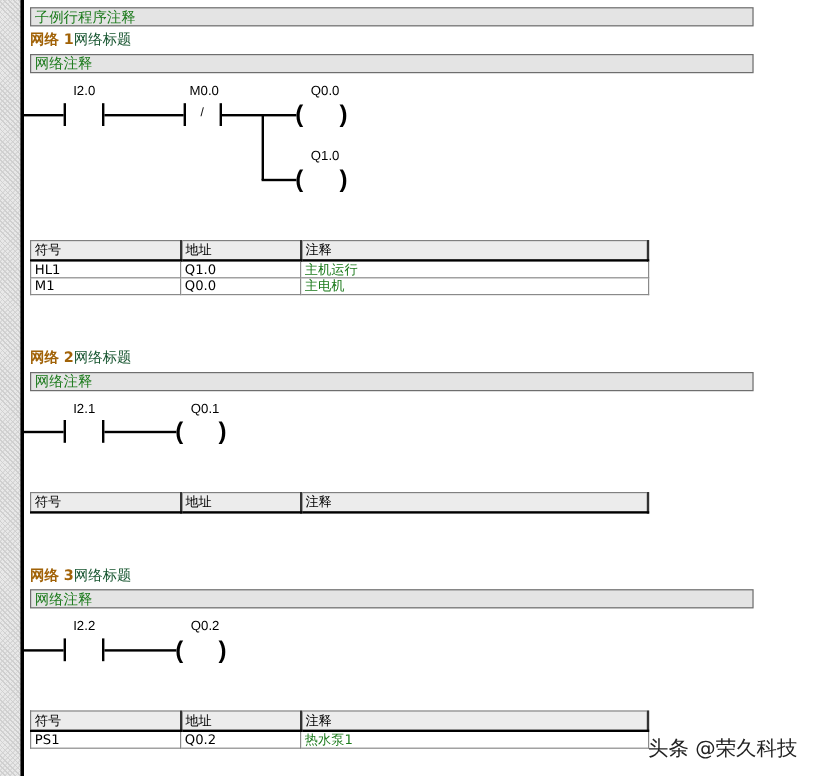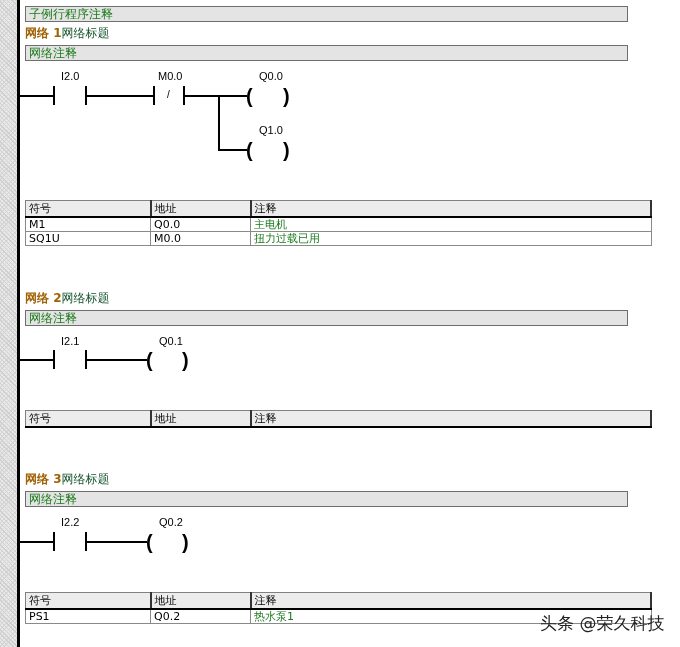--- a/index.html
+++ b/index.html
@@ -11,21 +11,21 @@
                      repeating-linear-gradient(-45deg,#d8d8d8 0 1px,transparent 1px 3px);}
   .rail{position:absolute;left:17px;top:0;width:3px;height:647px;background:#000;}
   .bar{position:absolute;left:25px;width:598px;height:14px;background:#e4e4e4;
        border:1px solid #6e6e6e;color:#1b7a1b;font-size:12px;line-height:14px;padding-left:3px;box-sizing:content-box;}
   .net{position:absolute;left:25px;height:16px;line-height:16px;font-size:12px;}
   .net .lbl{font-weight:bold;color:#a16207;}
   .net .ttl{color:#14532d;}
   .addr{position:absolute;font-family:"Liberation Sans",sans-serif;font-size:11px;color:#000;}
   .ln{position:absolute;background:#000;}
   .coil{position:absolute;font-family:"Liberation Sans",sans-serif;font-size:20px;font-weight:bold;line-height:20px;}
-  table.sym{position:absolute;left:25px;width:627px;border-collapse:collapse;font-size:11px;}
+  table.sym{position:absolute;left:25px;width:516px;border-collapse:collapse;font-size:11px;}
   table.sym th{background:#ececec;font-weight:normal;text-align:left;height:13px;padding:0 3px;
        border:1px solid #808080;border-bottom:2px solid #000;border-right:2px solid #333;}
   table.sym td{height:13px;padding:0 3px;border:1px solid #8a8a8a;line-height:13px;}
   table.sym td.c{color:#1b7a1b;}
   .wm{position:absolute;left:540px;top:612px;font-size:17px;color:#222;}
 </style>
 </head>
 <body>
 
 <div class="hatch"></div>
@@ -69,28 +69,28 @@
       <col style="width:100px">
       <col>
     </colgroup>
   <tbody>
       <tr>
     <th>符号</th>
     <th>地址</th>
     <th>注释</th>
   </tr>
   <tr>
+    <td>HL1</td>
+    <td>Q1.0</td>
+    <td class="c">主机运行</td>
+  </tr>
+  <tr>
     <td>M1</td>
     <td>Q0.0</td>
     <td class="c">主电机</td>
-  </tr>
-  <tr>
-    <td>SQ1U</td>
-    <td>M0.0</td>
-    <td class="c">扭力过载已用</td>
   </tr>
 </tbody>
   </table>
 
 <div class="net" style="top:290px;text-align:center;">
   <span class="lbl">网络 2</span><span class="ttl">网络标题</span>
 </div>
 <div class="bar" style="top:310px;">网络注释</div>
 
 <div>

